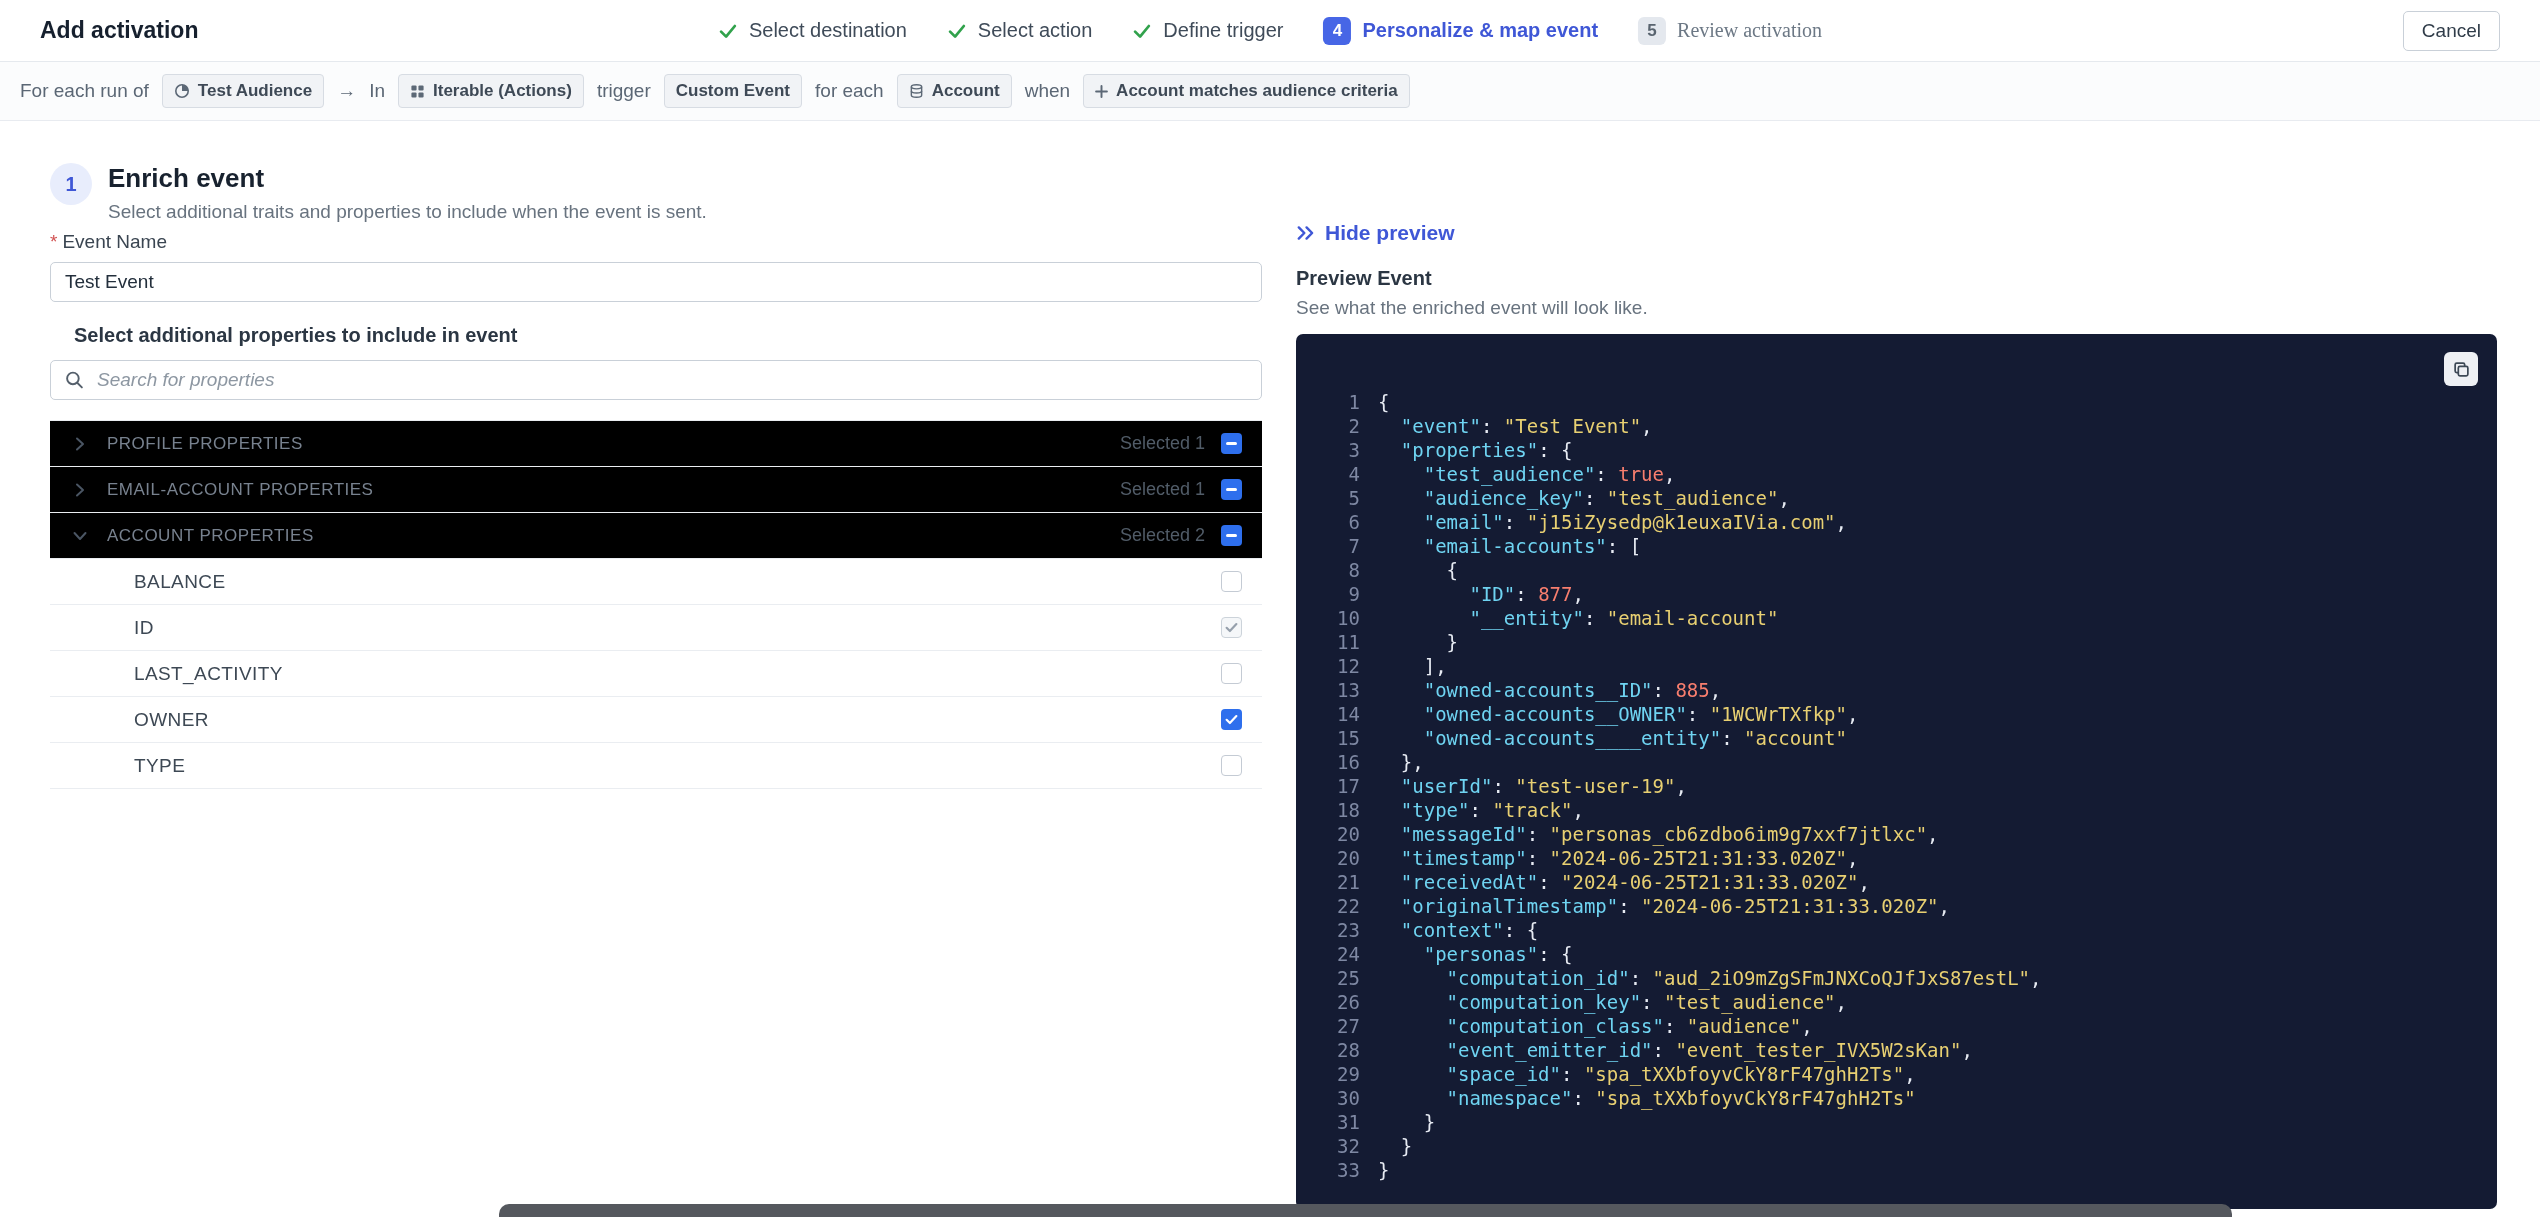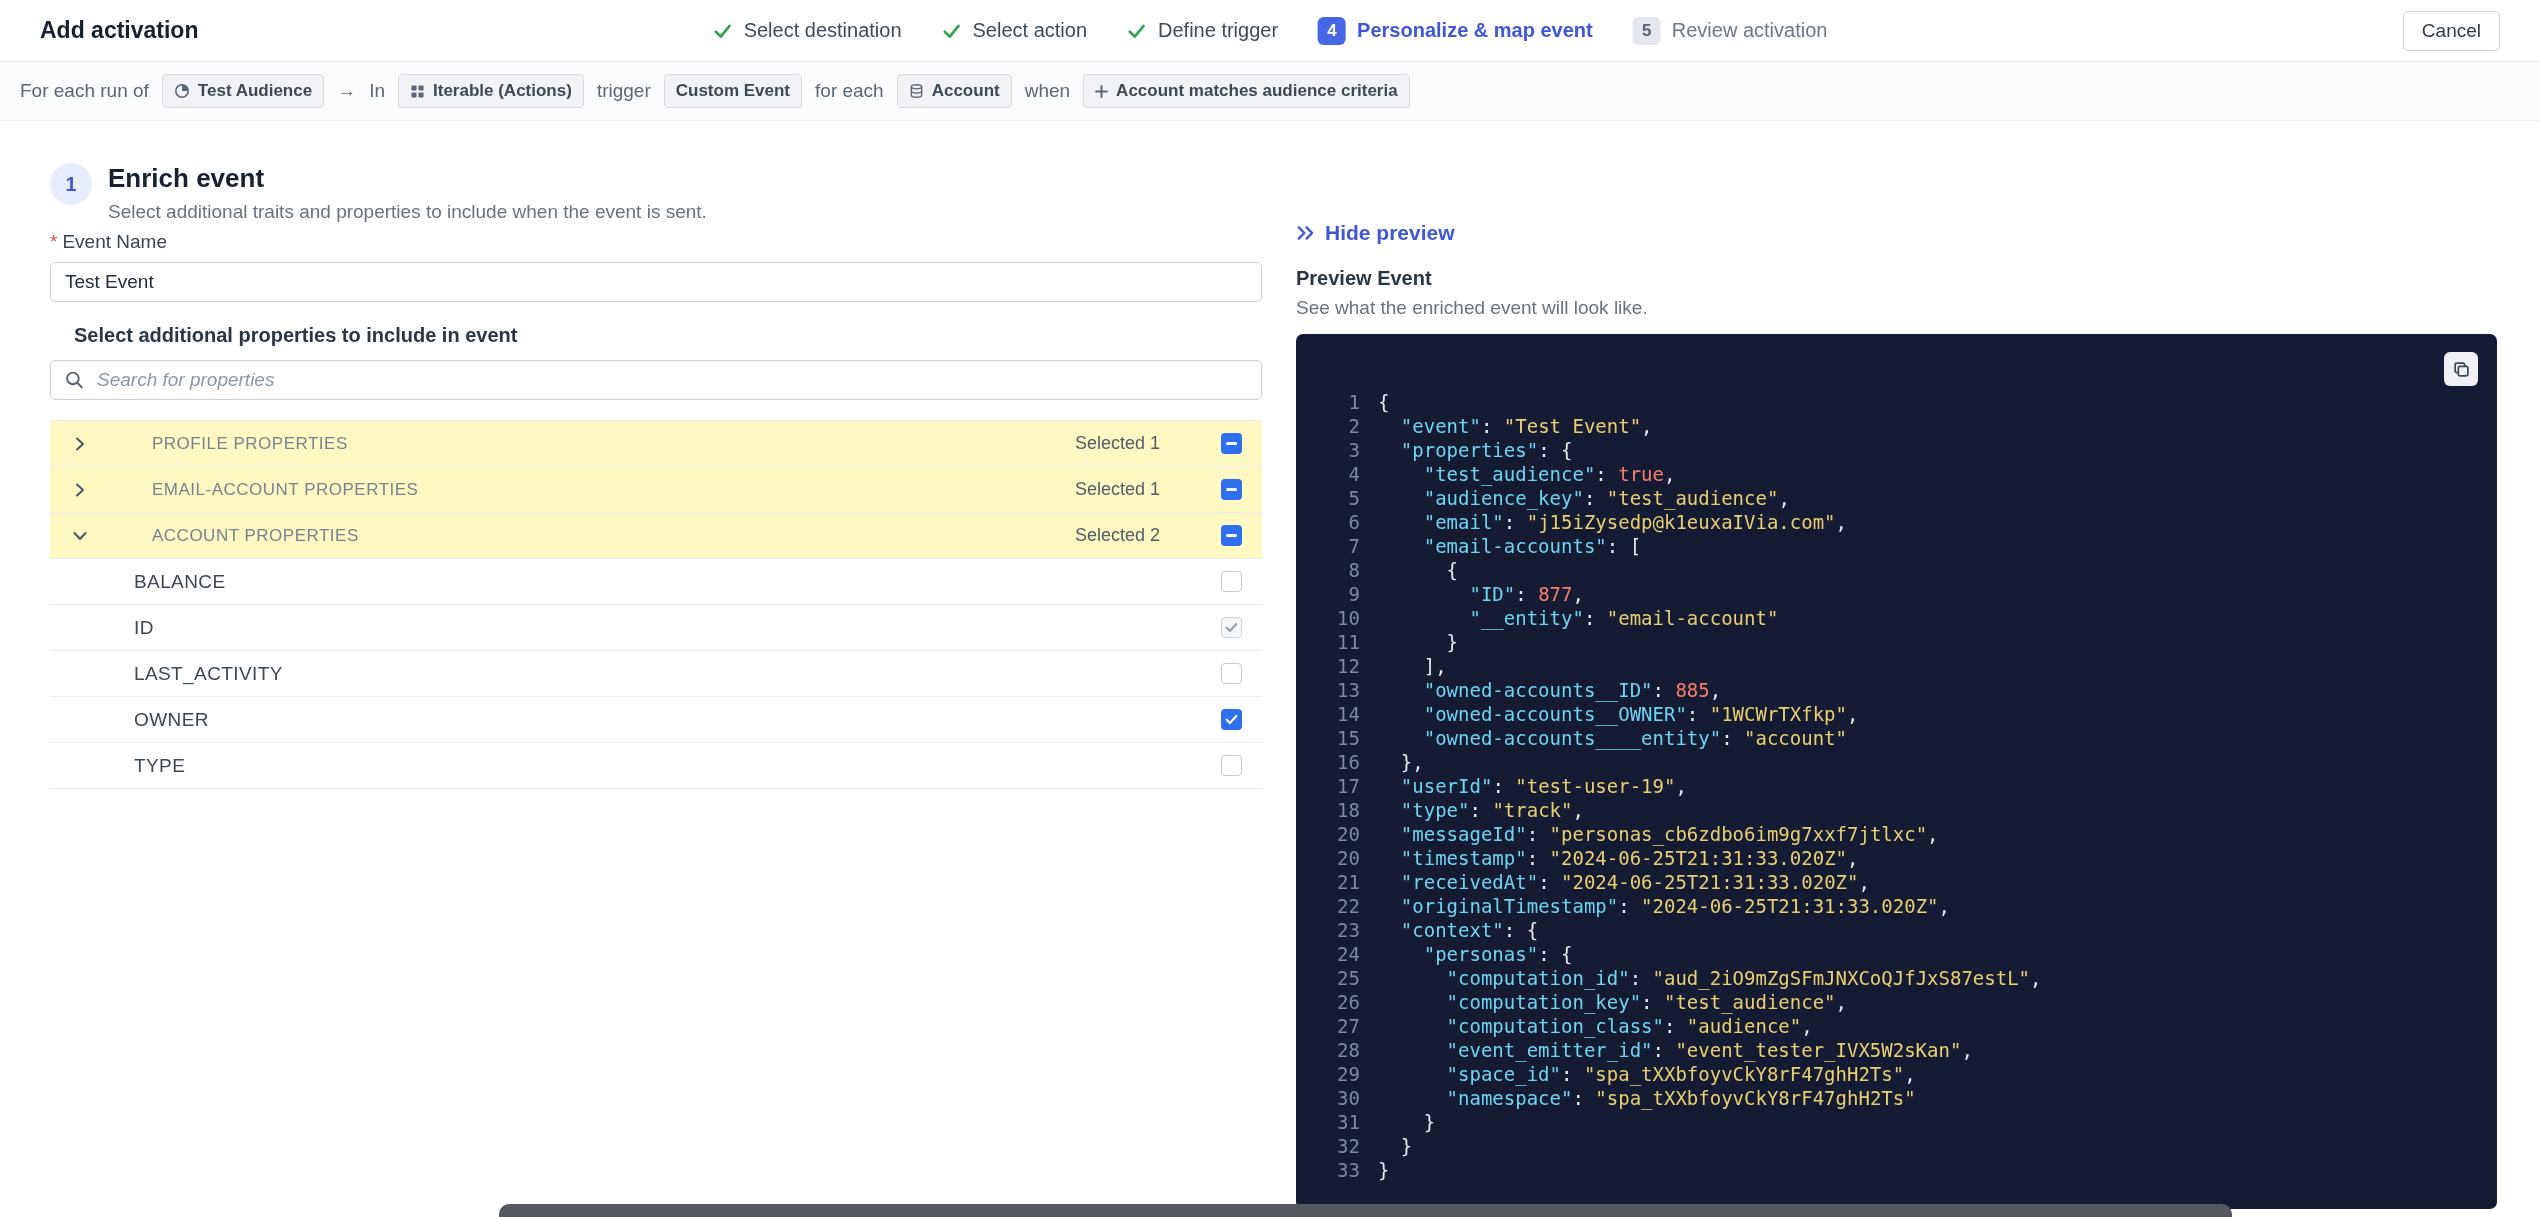--- a/index.html
+++ b/index.html
@@ -12,21 +12,21 @@
   html,body{width:2540px;height:1217px;}
   body{font-family:"Liberation Sans",sans-serif;background:#ffffff;color:#1d2733;overflow:hidden;position:relative;}
 
   
   .topbar{height:62px;display:flex;align-items:center;padding:0 40px;border-bottom:1px solid #e5e9ee;background:#fff;position:relative;}
   .topbar-title{font-size:23px;font-weight:700;color:#16202e;}
   .stepper{position:absolute;left:50%;transform:translateX(-50%);display:flex;gap:40px;align-items:center;}
   .step{display:flex;align-items:center;gap:11px;cursor:pointer;}
   .step-label{font-size:20px;color:#3f4b59;white-space:nowrap;}
   .step.active .step-label{color:var(--accent);font-weight:700;}
-  .step.upcoming .step-label{color:#6c7885;}
+  .step.upcoming .step-label{color:#6c7885;font-family:Liberation Serif, serif;}
   .step-check{color:var(--success_green);display:flex;}
   .step-num{width:28px;height:28px;border-radius:6px;display:flex;align-items:center;justify-content:center;font-size:17px;font-weight:700;flex:none;}
   .step-num.active{background:var(--active_badge);color:#fff;}
   .step-num.upcoming{background:#e4e8ee;color:#59646f;}
   .cancel-btn{margin-left:auto;height:40px;padding:0 18px;background:#fff;border:1px solid #c9d0d8;border-radius:5px;font-size:19px;color:#303c49;font-weight:500;font-family:inherit;cursor:pointer;}
 
   
   .trigger-bar{height:59px;background:#fbfcfd;border-bottom:1px solid #e8ebf0;display:flex;align-items:center;padding:0 20px;gap:13px;font-size:19px;color:#5b6775;}
   .tb-text{white-space:nowrap;}
   .tb-chip{display:inline-flex;align-items:center;gap:8px;background:#f1f3f6;border:1px solid #d7dce3;border-radius:4px;padding:6px 11px;font-size:17px;font-weight:600;color:#3e4956;white-space:nowrap;cursor:pointer;}
@@ -48,21 +48,21 @@
   .req{color:var(--required_red);margin-right:5px;}
   .text-input{margin-top:9px;width:100%;height:40px;border:1px solid #c9d0d8;border-radius:5px;padding:0 14px;font-size:19px;color:#232f3c;font-family:inherit;background:#fff;}
   .props-label{margin-top:22px;font-size:20px;font-weight:700;color:#2b3643;margin-left:24px;}
   .search-box{margin-top:13px;position:relative;}
   .search-input{width:100%;height:40px;border:1px solid #c9d0d8;border-radius:5px;padding:0 14px 0 46px;font-size:19px;color:#232f3c;font-family:inherit;background:#fff;}
   .search-input::placeholder{color:#8d97a2;font-style:italic;}
   .search-icon{position:absolute;left:15px;top:50%;transform:translateY(-50%);color:#55606c;display:flex;}
 
   .props-list{margin-top:20px;border-top:1px solid #eaedf1;}
   .prop-row{height:46px;display:flex;align-items:center;border-bottom:1px solid #eaedf1;padding-right:20px;background:#fff;}
-  .group-row{background:#fef9c3;padding-left:24px;cursor:pointer;gap:45px;}
+  .group-row{background:#000000;padding-left:24px;cursor:pointer;}
   .item-row{padding-left:52px;}
   .chev{margin-right:21px;color:#4a5563;display:flex;}
   .chev svg{display:block;}
   .chev.down svg{transform:rotate(90deg);}
   .group-label{font-size:17px;letter-spacing:.5px;color:#78828f;font-weight:500;}
   .item-label{font-size:19px;letter-spacing:.4px;color:#3d4854;font-weight:500;margin-left:32px;}
   .selected-text{margin-left:auto;font-size:18px;color:#515c68;margin-right:16px;}
   .item-row .checkbox{margin-left:auto;}
   .checkbox{width:21px;height:21px;border-radius:4px;display:flex;align-items:center;justify-content:center;flex:none;cursor:pointer;}
   .cb-off{border:1.5px solid #c4cbd4;background:#fff;}

